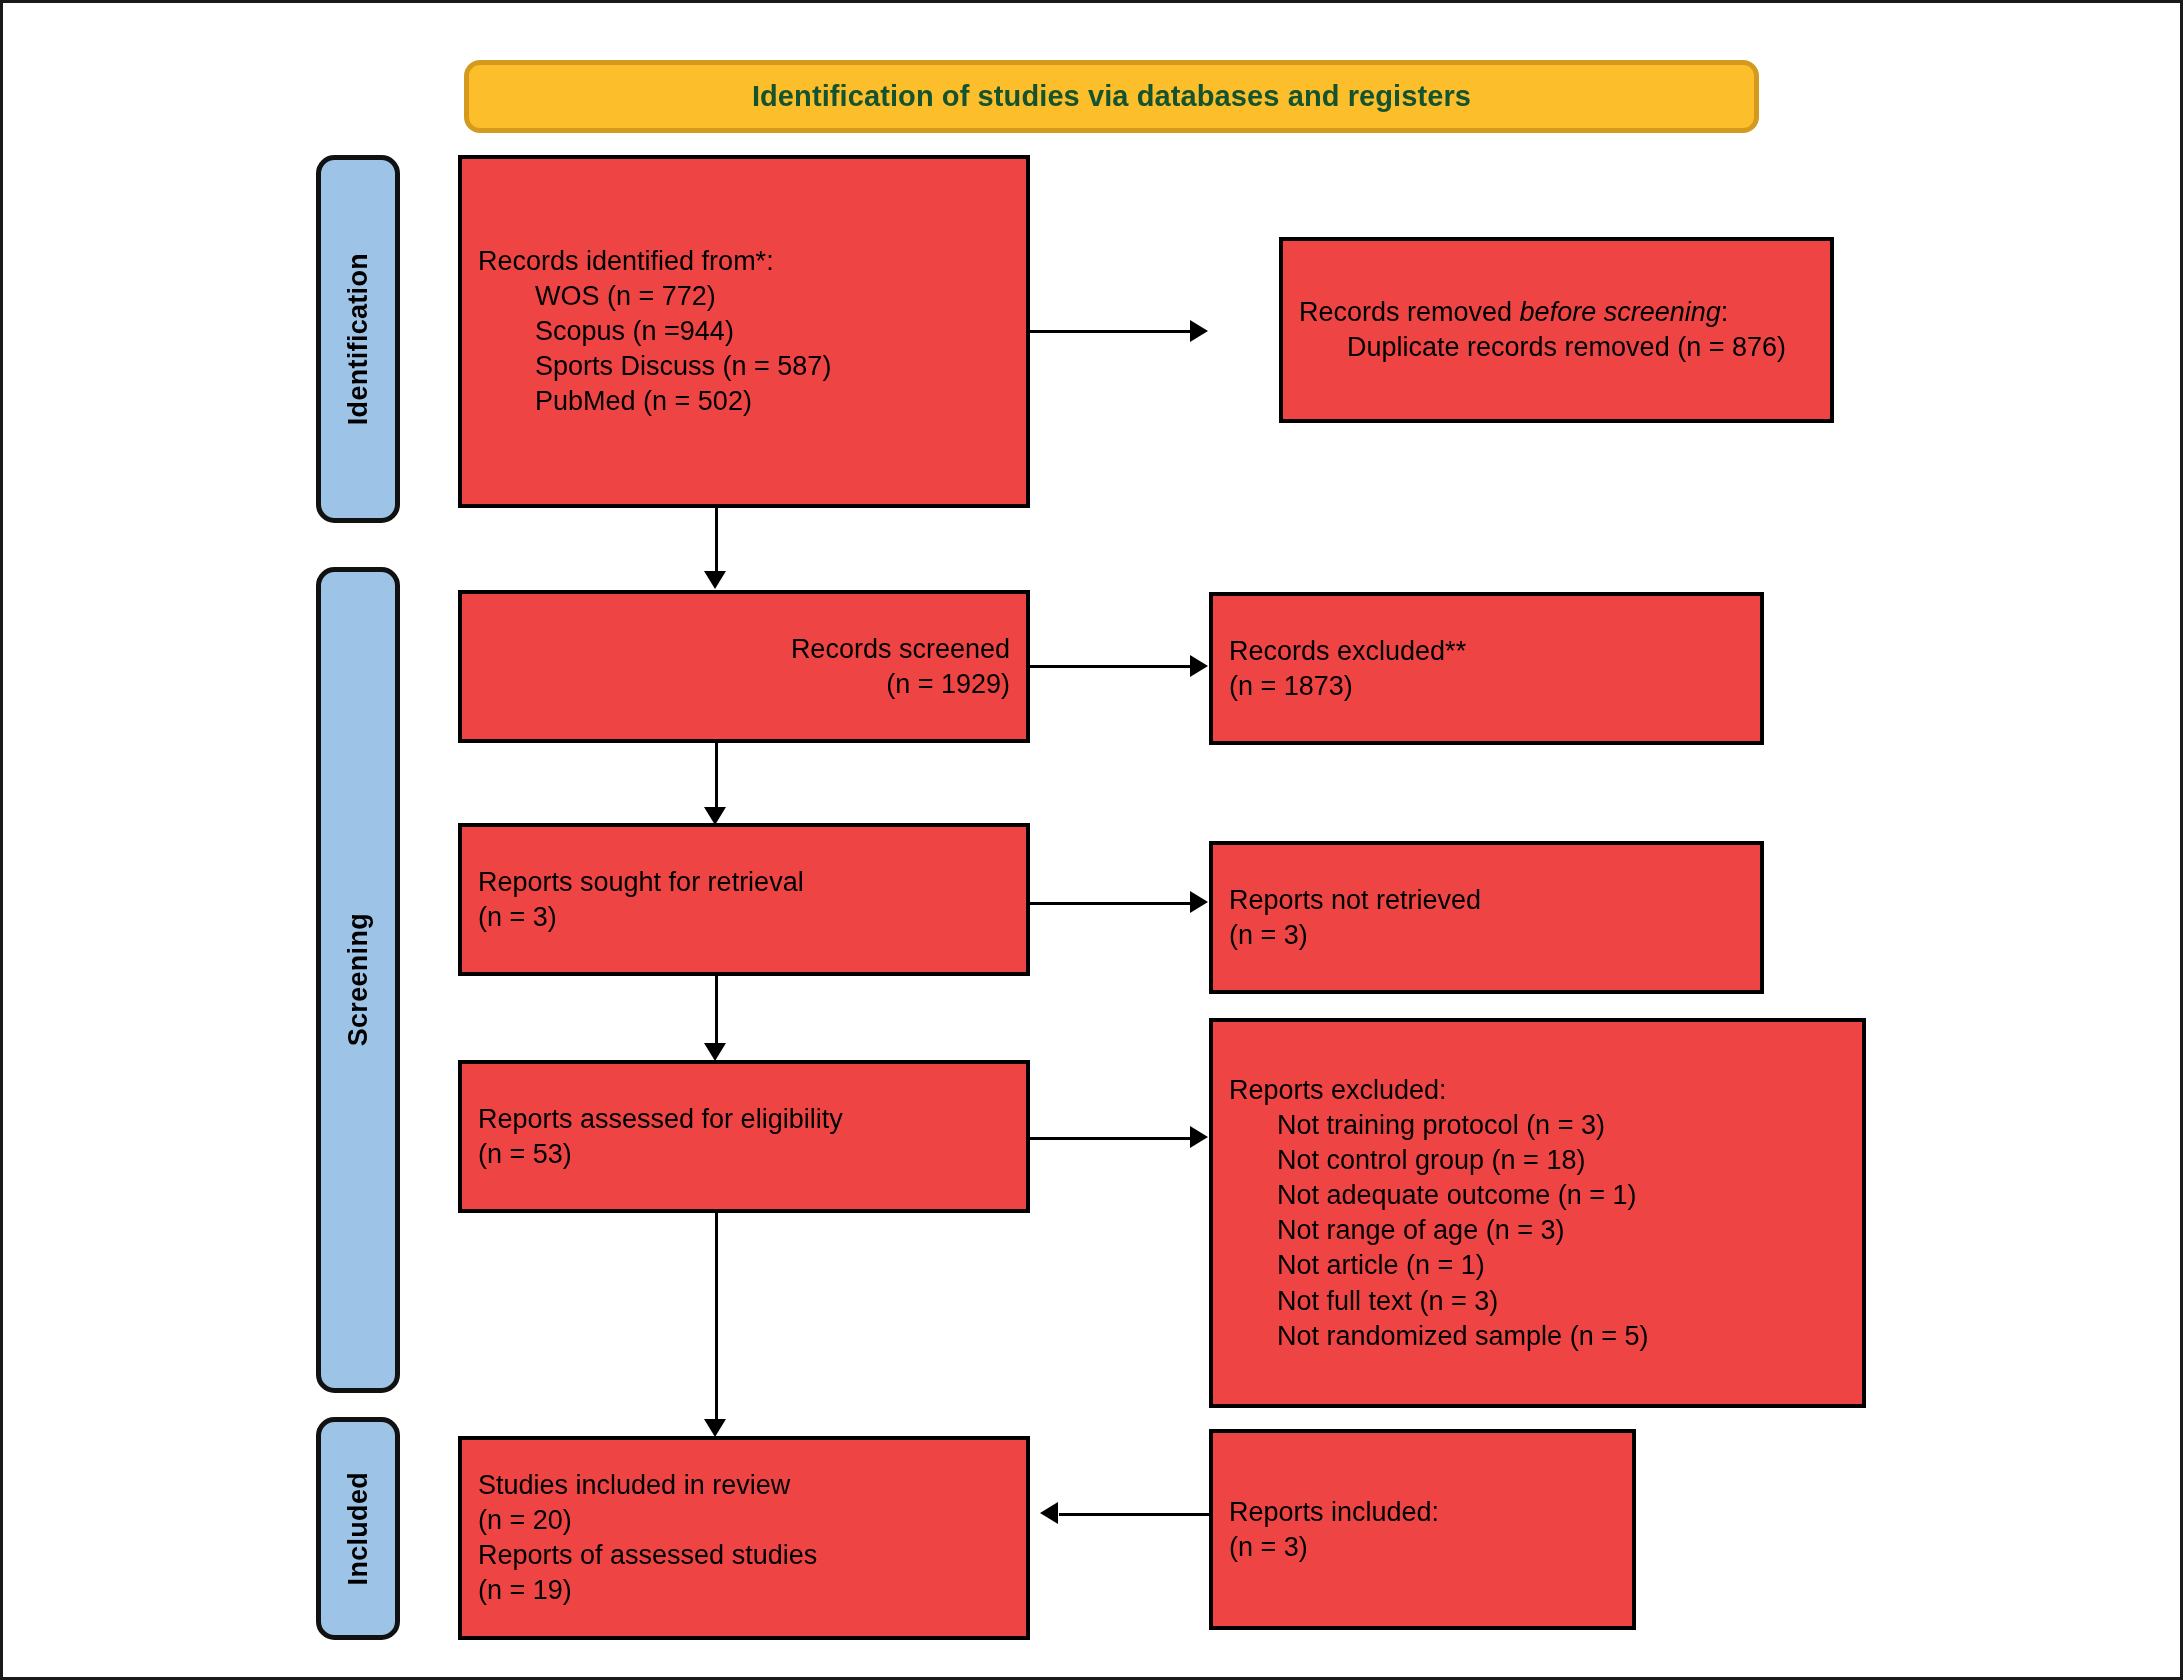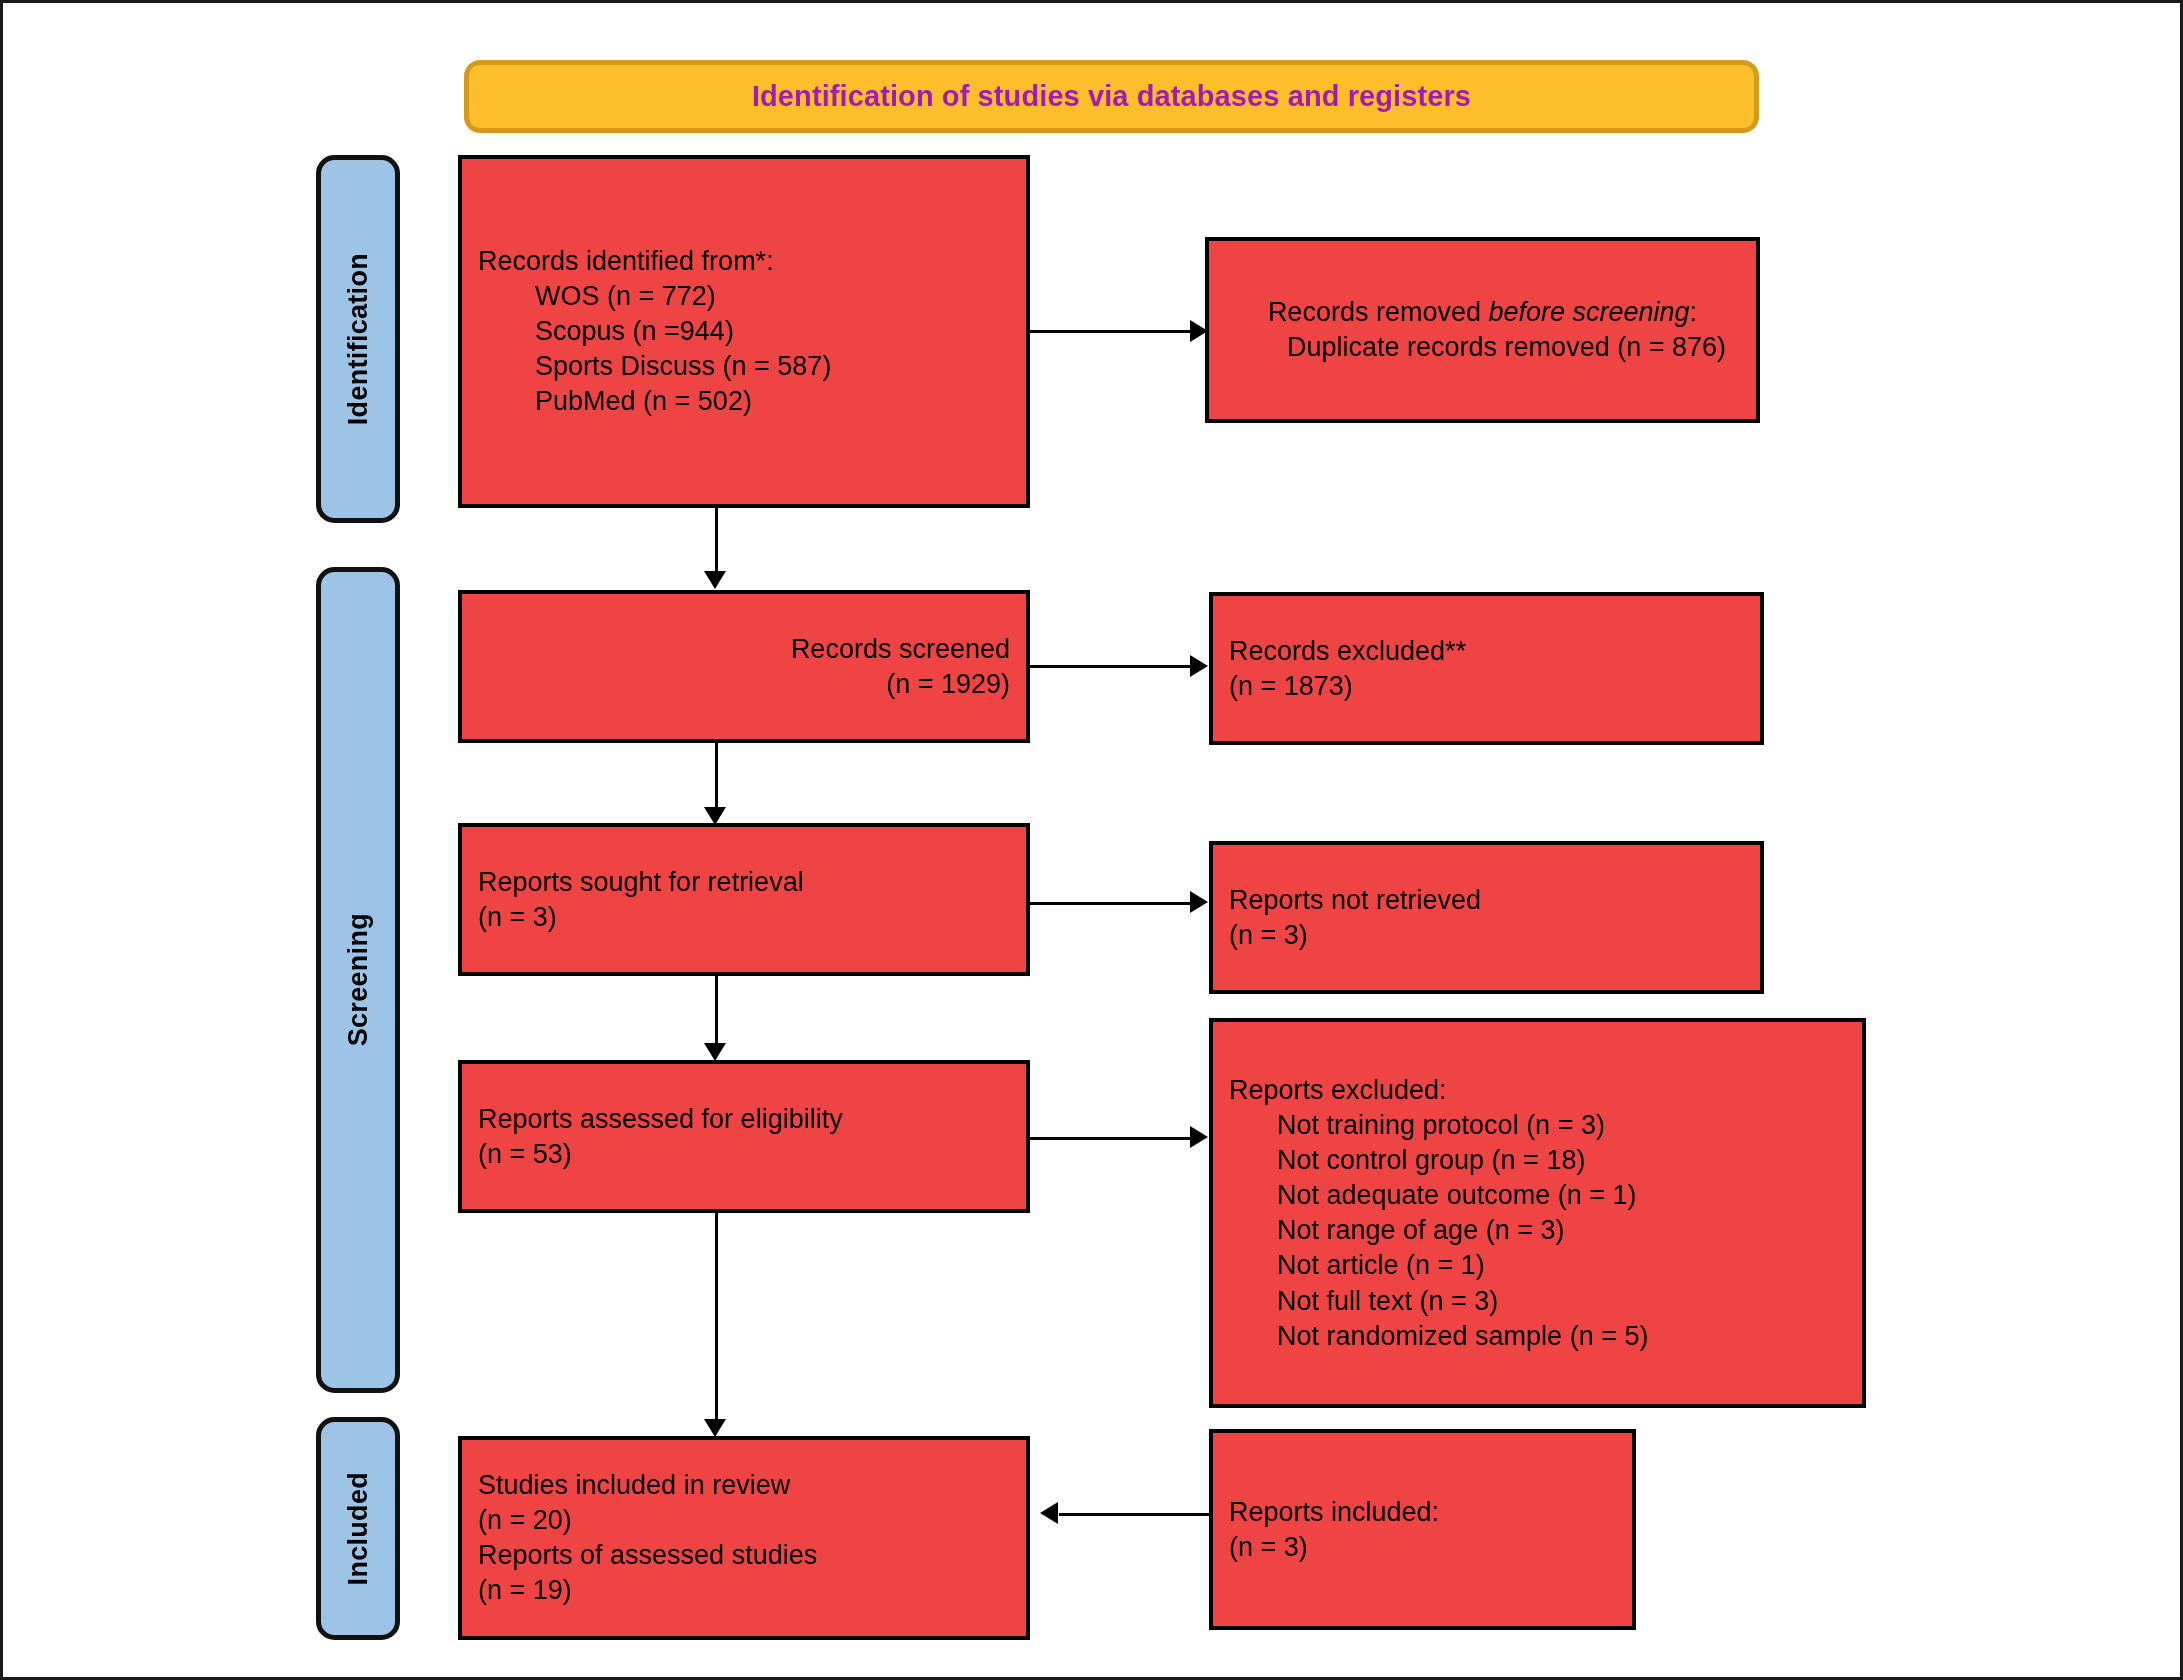--- a/index.html
+++ b/index.html
@@ -31,21 +31,21 @@
     border: 5.6px solid #D49A1E;
     border-radius: 16px;
     box-sizing: border-box;
     display: flex;
     align-items: center;
     justify-content: center;
   }
   .banner-text {
     font-size: 29px;
     font-weight: bold;
-    color: #a21caf;
+    color: #14532d;
     letter-spacing: 0.1px;
     white-space: nowrap;
   }
   
   .stage-bar {
     position: absolute;
     background: #9DC3E6;
     border: 5.6px solid #111111;
     border-radius: 18.6px;
     box-sizing: border-box;
@@ -144,21 +144,21 @@
   <div class="box" style="left:455px; top:152px; width:572px; height:353px;">
     <div class="box-inner">
       <div class="box-line">Records identified from*:</div>
       <div class="box-line indent-2">WOS (n = 772)</div>
       <div class="box-line indent-2">Scopus (n =944)</div>
       <div class="box-line indent-2">Sports Discuss (n = 587)</div>
       <div class="box-line indent-2">PubMed (n = 502)</div>
     </div>
   </div>
 
-  <div class="box" style="left:1202px; top:234px; width:555px; height:186px;text-align:center;">
+  <div class="box" style="left:1276px; top:234px; width:555px; height:186px;">
     <div class="box-inner">
       <div class="box-line"><span>Records removed </span><span class="ital">before screening</span><span>:</span></div>
       <div class="box-line indent-3">Duplicate records removed (n = 876)</div>
     </div>
   </div>
 
   <div class="conn conn-h" style="left:1027px; top:327px; width:160px;"></div>
   <div class="arrow-right" style="left:1187px; top:317px;"></div>
 
   <div class="conn conn-v" style="left:712px; top:504px; height:68px;"></div>

